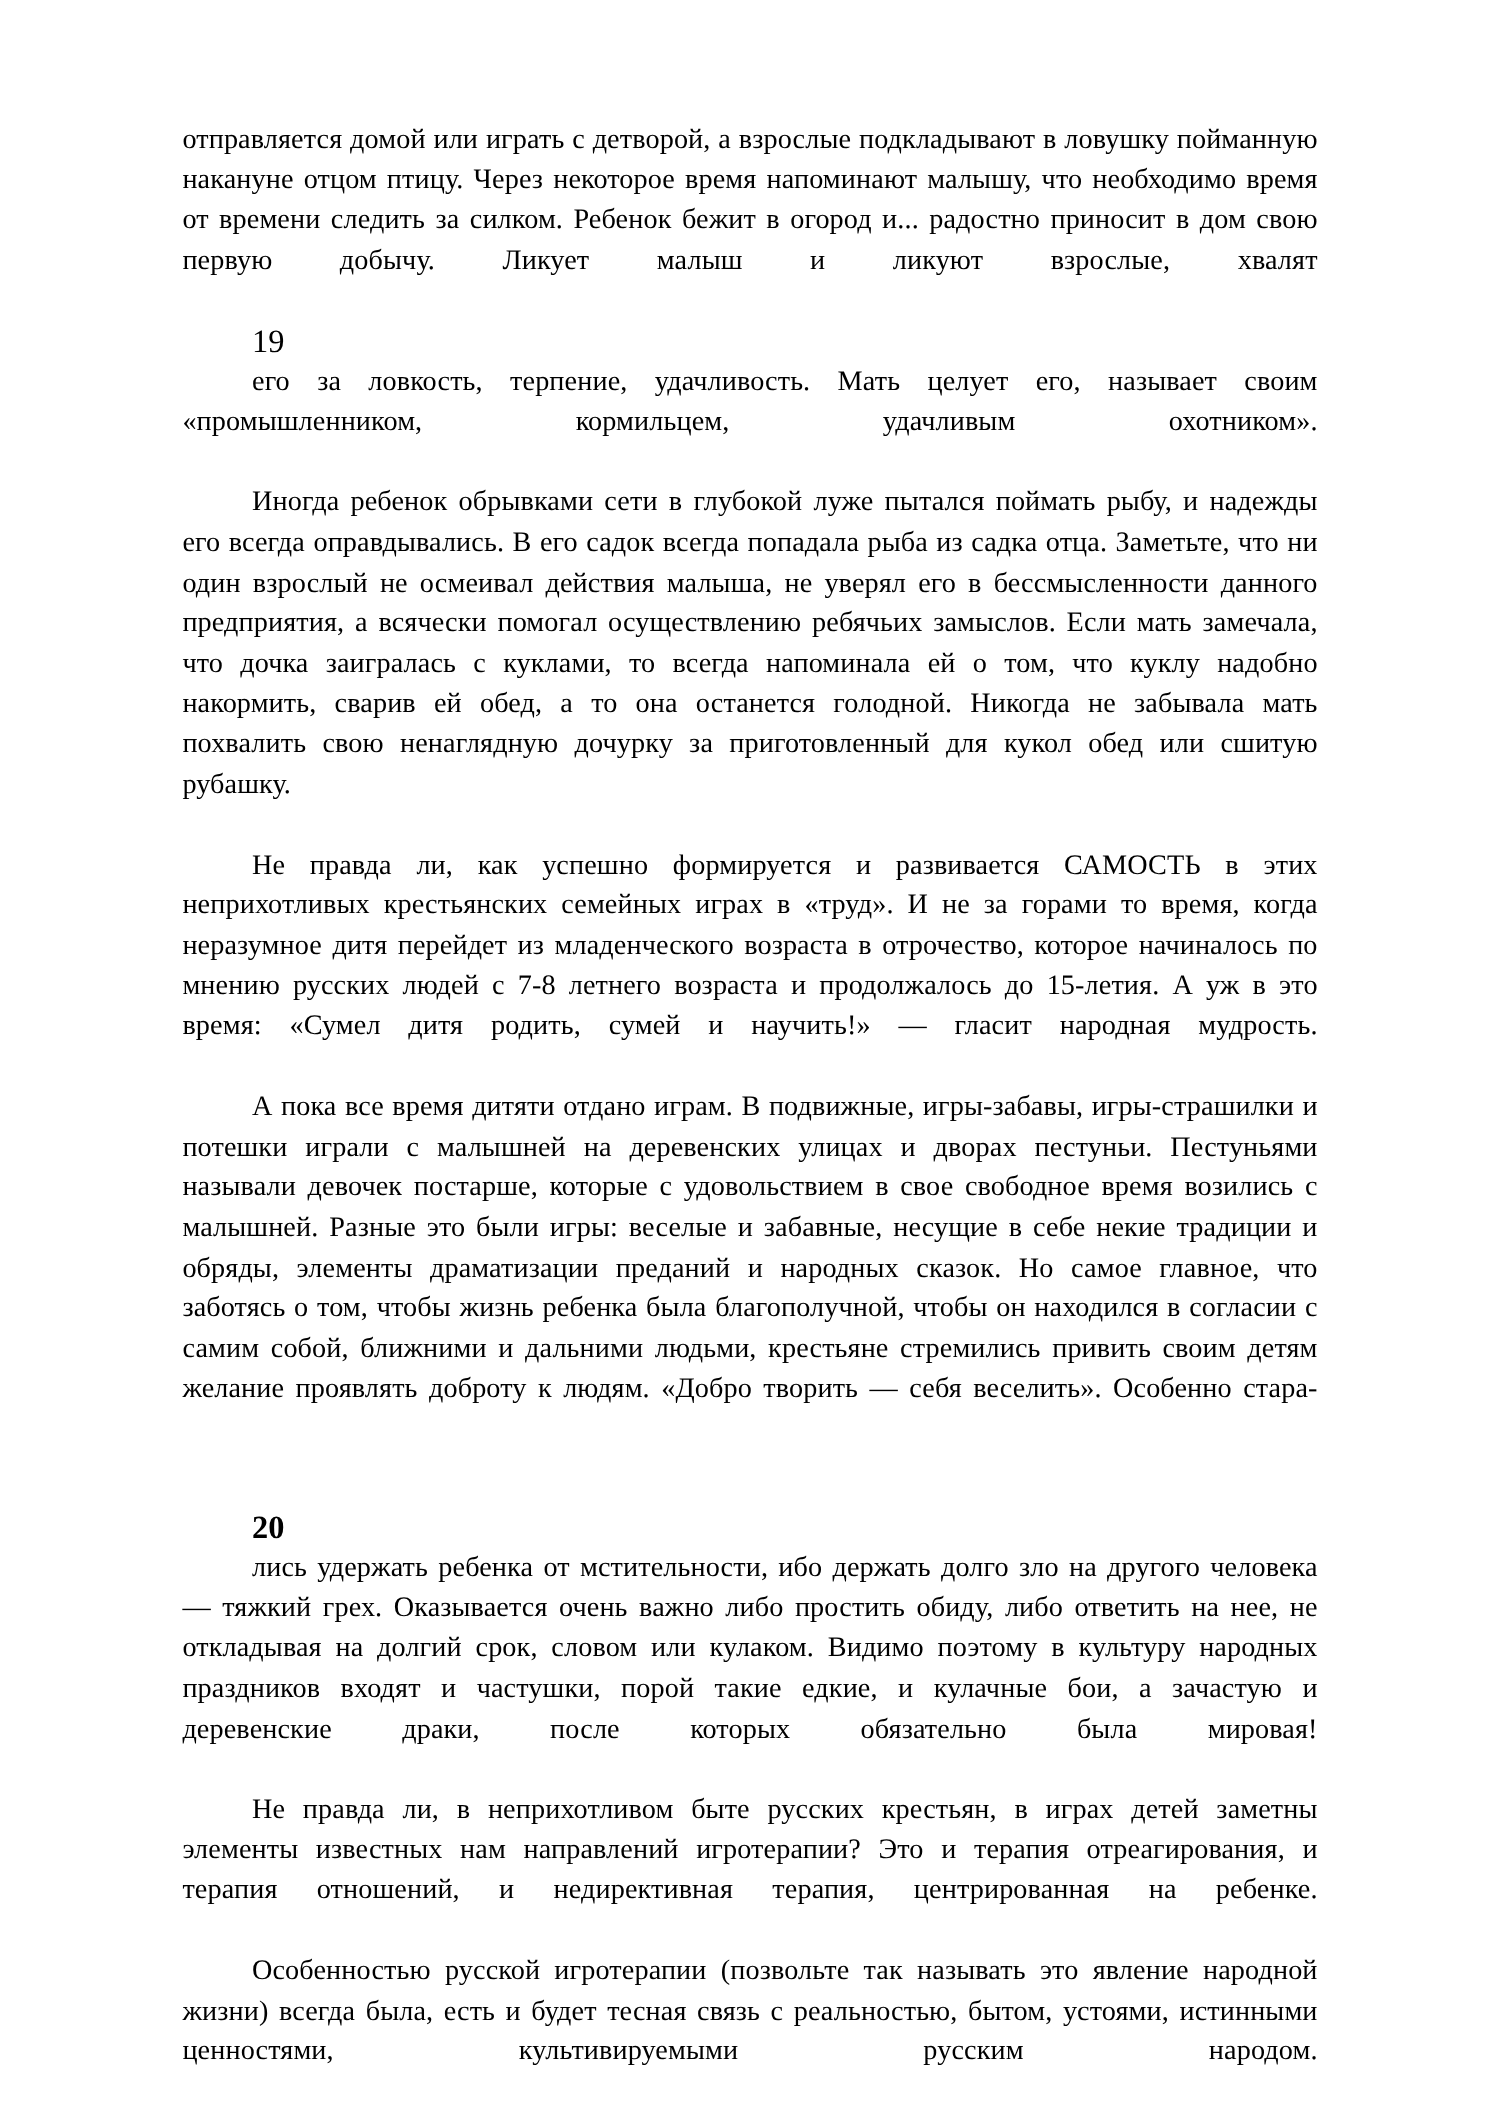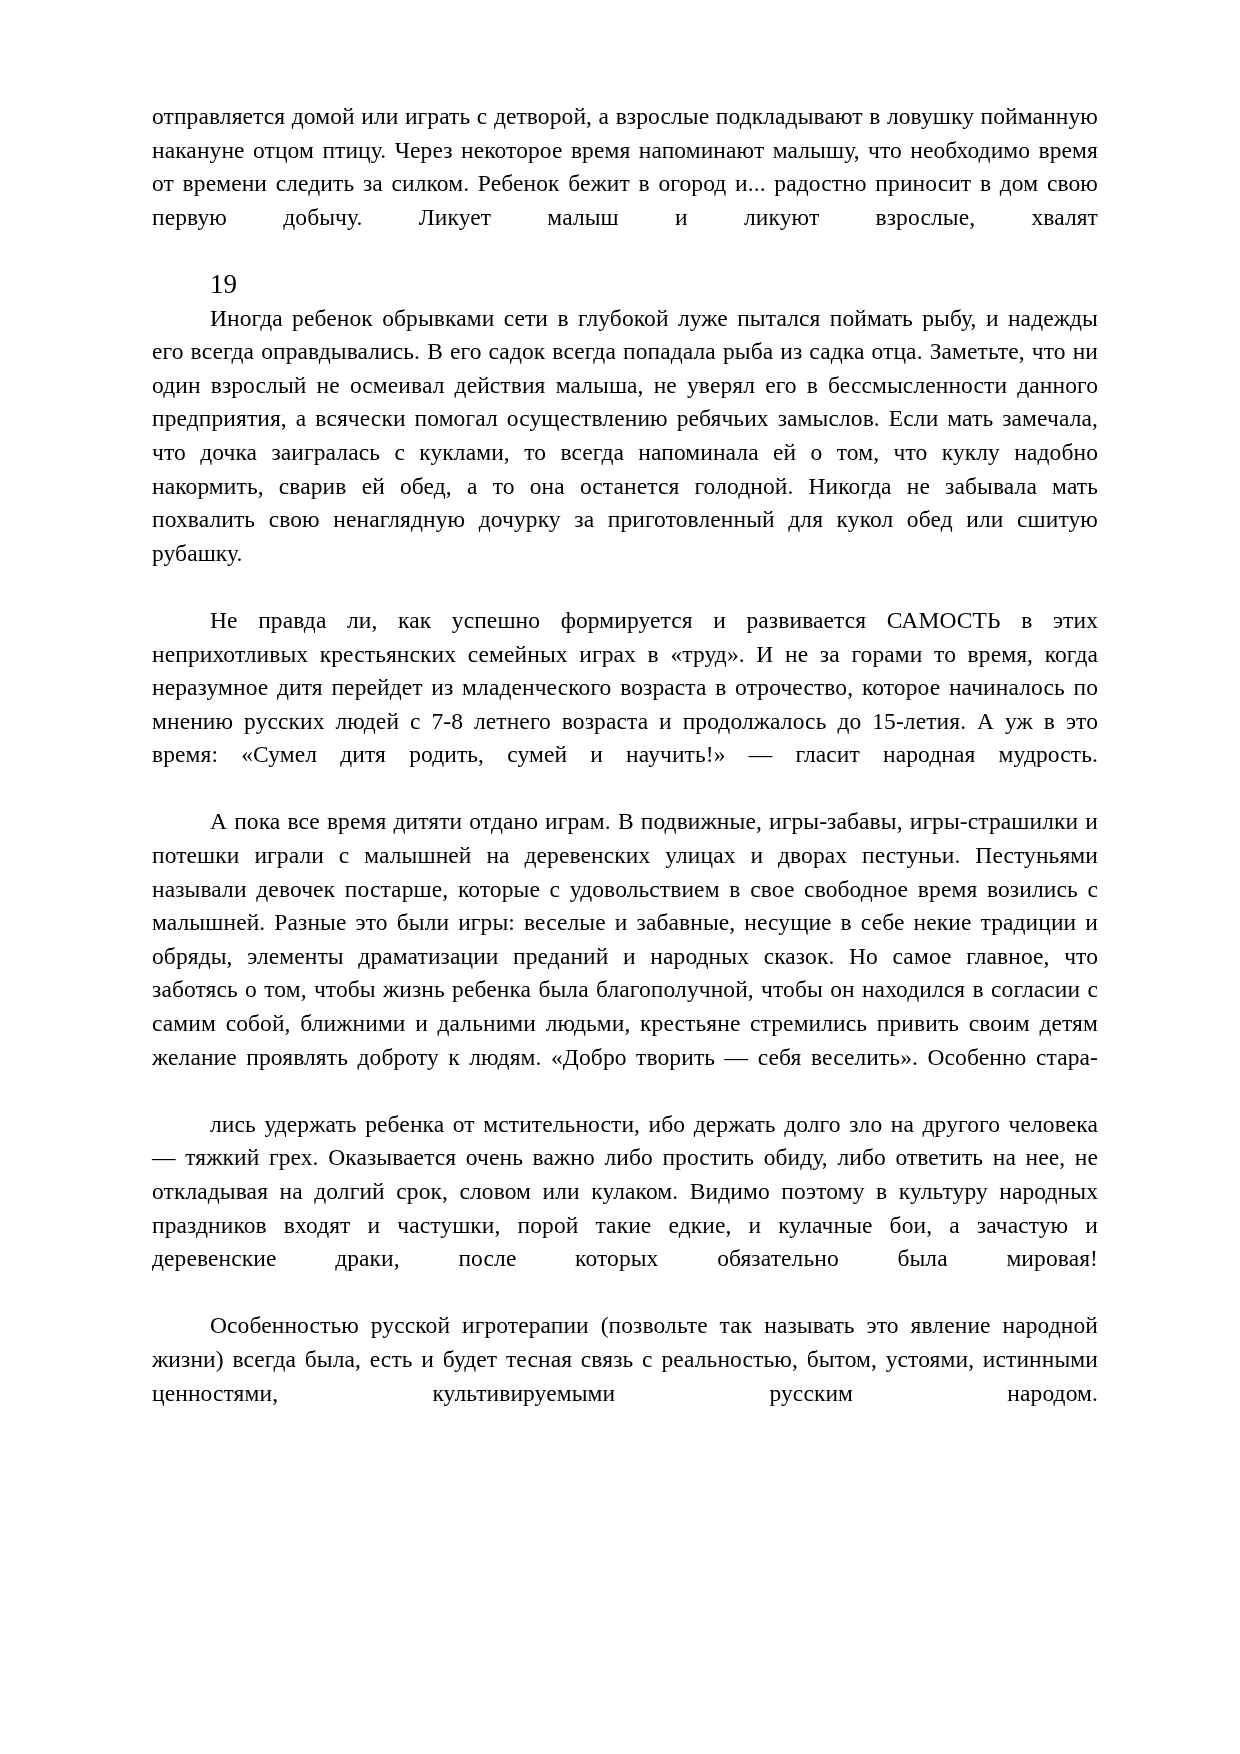--- a/index.html
+++ b/index.html
@@ -63,27 +63,30 @@
 </head>
 <body>
 
 <div class="page">
   <div class="doc-body">
 
     <p class="para noindent">отправляется домой или играть с детворой, а взрослые подкладывают в ловушку пойманную накануне отцом птицу. Через некоторое время напоминают малышу, что необходимо время от времени следить за силком. Ребенок бежит в огород и... радостно приносит в дом свою первую добычу. Ликует малыш и ликуют взрослые, хвалят</p>
 
     <p class="pagenum">19</p>
 
+    <p class="para indent">его за ловкость, терпение, удачливость. Мать целует его, называет своим «промышленником, кормильцем, удачливым охотником».</p>
 
     <p class="para indent">Иногда ребенок обрывками сети в глубокой луже пытался поймать рыбу, и надежды его всегда оправдывались. В его садок всегда попадала рыба из садка отца. Заметьте, что ни один взрослый не осмеивал действия малыша, не уверял его в бессмысленности данного предприятия, а всячески помогал осуществлению ребячьих замыслов. Если мать замечала, что дочка заигралась с куклами, то всегда напоминала ей о том, что куклу надобно накормить, сварив ей обед, а то она останется голодной. Никогда не забывала мать похвалить свою ненаглядную дочурку за приготовленный для кукол обед или сшитую рубашку.</p>
 
     <p class="para indent">Не правда ли, как успешно формируется и развивается САМОСТЬ в этих неприхотливых крестьянских семейных играх в «труд». И не за горами то время, когда неразумное дитя перейдет из младенческого возраста в отрочество, которое начиналось по мнению русских людей с 7-8 летнего возраста и продолжалось до 15-летия. А уж в это время: «Сумел дитя родить, сумей и научить!» — гласит народная мудрость.</p>
 
     <p class="para indent">А пока все время дитяти отдано играм. В подвижные, игры-забавы, игры-страшилки и потешки играли с малышней на деревенских улицах и дворах пестуньи. Пестуньями называли девочек постарше, которые с удовольствием в свое свободное время возились с малышней. Разные это были игры: веселые и забавные, несущие в себе некие традиции и обряды, элементы драматизации преданий и народных сказок. Но самое главное, что заботясь о том, чтобы жизнь ребенка была благополучной, чтобы он находился в согласии с самим собой, ближними и дальними людьми, крестьяне стремились привить своим детям желание проявлять доброту к людям. «Добро творить — себя веселить». Особенно стара-</p>
 
+    <p class="pagenum bold gap-before-20">20</p>
 
     <p class="para indent">лись удержать ребенка от мстительности, ибо держать долго зло на другого человека — тяжкий грех. Оказывается очень важно либо простить обиду, либо ответить на нее, не откладывая на долгий срок, словом или кулаком. Видимо поэтому в культуру народных праздников входят и частушки, порой такие едкие, и кулачные бои, а зачастую и деревенские драки, после которых обязательно была мировая!</p>
 
+    <p class="para indent">Не правда ли, в неприхотливом быте русских крестьян, в играх детей заметны элементы известных нам направлений игротерапии? Это и терапия отреагирования, и терапия отношений, и недирективная терапия, центрированная на ребенке.</p>
 
     <p class="para indent">Особенностью русской игротерапии (позвольте так называть это явление народной жизни) всегда была, есть и будет тесная связь с реальностью, бытом, устоями, истинными ценностями, культивируемыми русским народом.</p>
 
   </div>
 </div>
 
 </body></html>

